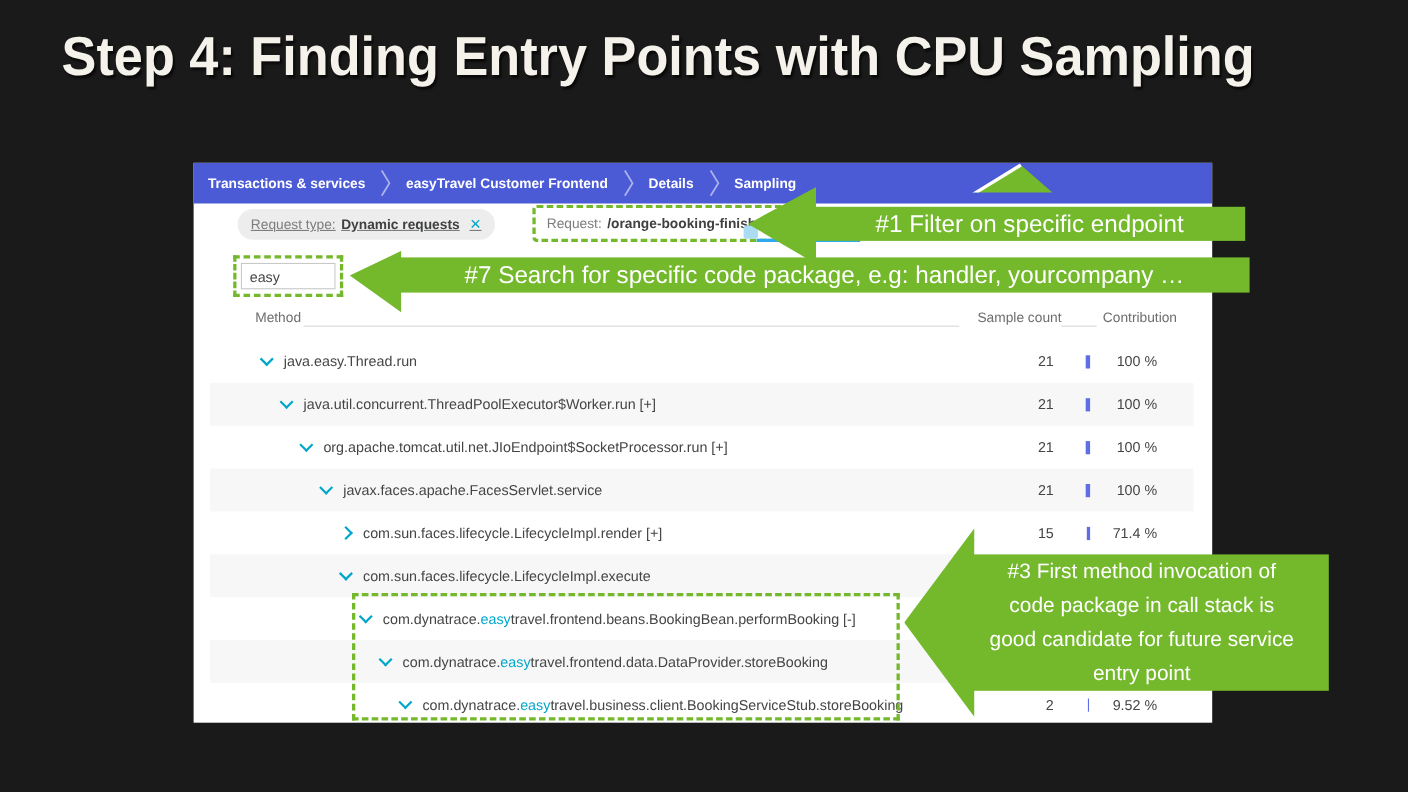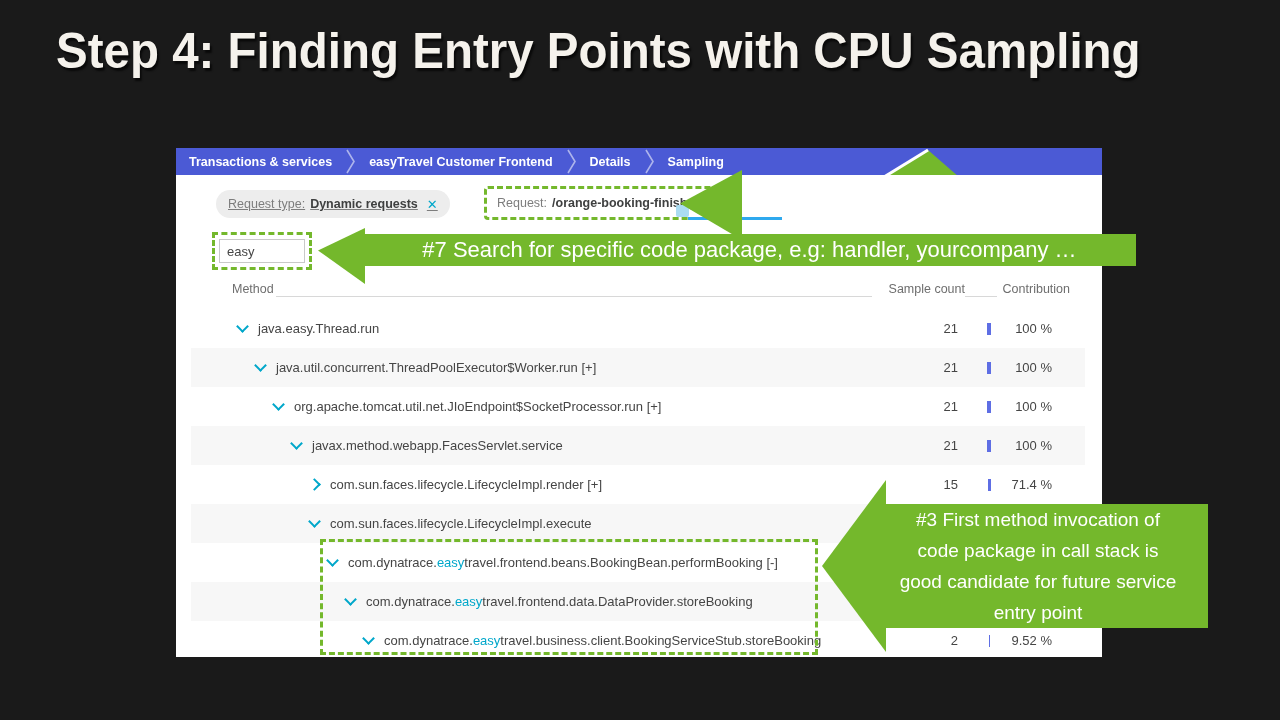--- a/index.html
+++ b/index.html
@@ -4,21 +4,21 @@
 <style>
   html,body{margin:0;padding:0;background:#000;}
   .slide{position:relative;width:1280px;height:720px;background:#1a1a1a;overflow:hidden;
          font-family:"Liberation Sans","DejaVu Sans",sans-serif;}
   
   .title{position:absolute;left:56px;top:22px;font-size:50px;font-weight:bold;color:#f5f2ec;
          transform:scaleX(.95);transform-origin:left top;white-space:nowrap;
          text-shadow:2px 3px 2px rgba(0,0,0,.65);}
   
   .panel{position:absolute;left:176px;top:148px;width:926px;height:509px;background:#fff;overflow:hidden;}
-  .breadcrumb{position:absolute;left:0;top:0;width:926px;height:27px;background:#4b5ad5;
+  .breadcrumb{position:absolute;left:0;top:0;width:926px;height:37px;background:#4b5ad5;
               display:flex;align-items:center;color:#fff;font-size:12.5px;font-weight:bold;}
   .bc-item{padding:0 13px;white-space:nowrap;cursor:default;}
   .bc-sep{flex:none;}
   .wedge{position:absolute;left:705px;top:0;}
   
   .chip1{position:absolute;left:40px;top:42px;height:28px;background:#ededed;border-radius:14px;
          display:flex;align-items:center;padding:0 12px;font-size:12.5px;color:#7d7d7d;white-space:nowrap;text-decoration:underline;}
   .chip-val{color:#3f4040;font-weight:bold;margin-left:5px;}
   .chip-x{color:#00a7ca;font-weight:bold;margin-left:9px;font-size:13px;}
   .chip2-box{position:absolute;left:264px;top:38px;width:230px;height:34px;border:3px dashed #74b82c;
@@ -150,21 +150,21 @@
           <span class="chev down" style="margin-left: 83px;"></span>
           <span class="mtext">org.apache.tomcat.util.net.JIoEndpoint$SocketProcessor.run<span class="tag"> [+]</span></span>
           <span class="c-samp">21</span>
           <span class="c-bar">
             <i style="width: 4px;"></i>
           </span>
           <span class="c-contrib">100 %</span>
         </div>
         <div class="trow stripe">
           <span class="chev down" style="margin-left: 101px;"></span>
-          <span class="mtext">javax.method.webapp.FacesServlet.service</span>
+          <span class="mtext">javax.faces.apache.FacesServlet.service</span>
           <span class="c-samp">21</span>
           <span class="c-bar">
             <i style="width: 4px;"></i>
           </span>
           <span class="c-contrib">100 %</span>
         </div>
         <div class="trow">
           <span class="chev right" style="margin-left: 119px;"></span>
           <span class="mtext">com.sun.faces.lifecycle.LifecycleImpl.render<span class="tag"> [+]</span></span>
           <span class="c-samp">15</span>
@@ -193,20 +193,23 @@
             <i style="width: 1px;"></i>
           </span>
           <span class="c-contrib">9.52 %</span>
         </div>
       </div>
   </div>
 
   <div class="dotted-box3"></div>
 
   <div class="arrow arrow1"></div>
+  <div class="banner banner1">
+    <span>#1 Filter on specific endpoint</span>
+  </div>
 
   <div class="arrow arrow2"></div>
   <div class="banner banner2">
     <span>#7 Search for specific code package, e.g: handler, yourcompany …</span>
   </div>
 
   <div class="arrow arrow3"></div>
   <div class="banner banner3">
     <div>
         <div>#3 First method invocation of</div>

